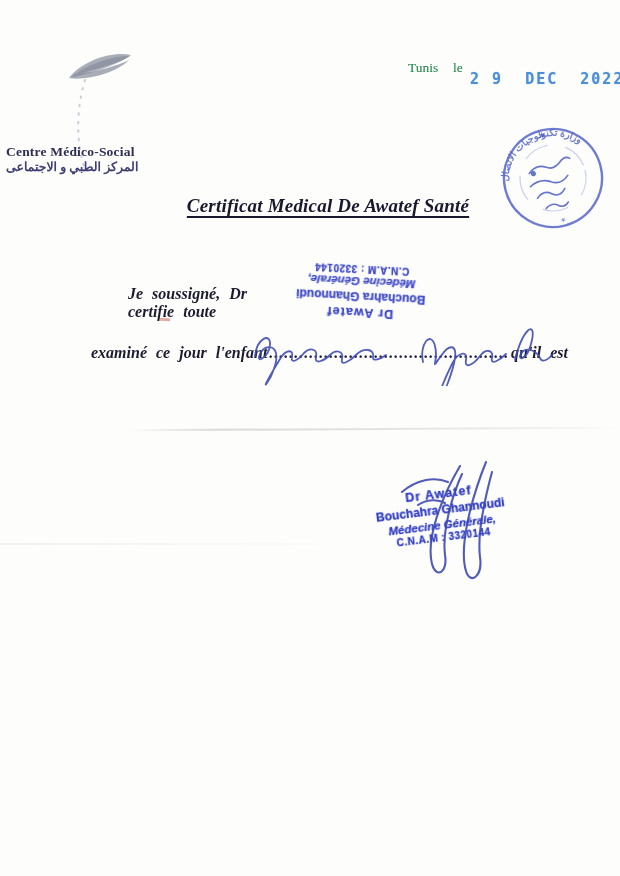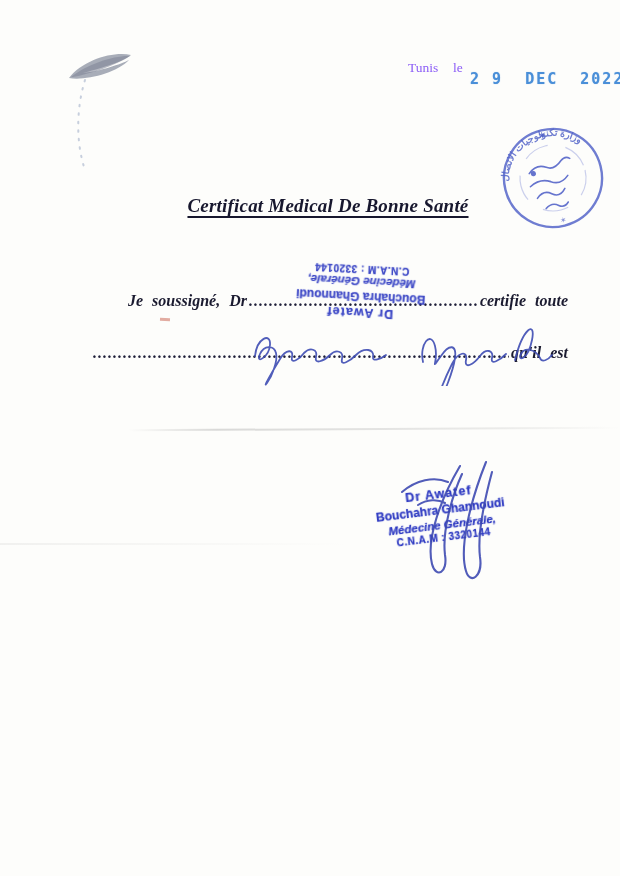--- a/index.html
+++ b/index.html
@@ -6,40 +6,40 @@
   .page{
     position:relative; width:620px; height:876px; margin:0 auto;
     background:#fdfdfb; overflow:hidden;
     font-family:"Liberation Serif", serif; color:#1c1c2e;
   }
   
   .org{position:absolute; left:6px; top:144px; line-height:1.15;}
   .org-fr{font-weight:bold; font-size:13.5px; color:#2d2d55; letter-spacing:.2px;}
   .org-ar{font-size:12.5px; color:#3f3f73; font-weight:bold;}
   .dateline{position:absolute; left:408px; top:58px; width:200px;}
-  .place{font-size:13.5px; color:#8b5cf6; word-spacing:4px;}
+  .place{font-size:13.5px; color:#15803d; word-spacing:4px;}
   .date-stamp{
     position:absolute; left:62px; top:12px;
     font-family:"DejaVu Sans Mono", monospace; font-weight:bold;
     font-size:15px; color:#4a8fd8; letter-spacing:2px; white-space:pre;
     text-shadow:0 0 1px rgba(74,143,216,.55);
   }
   
   .title{
     position:absolute; left:168px; top:195px; width:320px; text-align:center;
     font-size:19px; font-weight:bold; font-style:italic; color:#17172e;
     text-decoration:underline; text-underline-offset:4px; text-decoration-thickness:2px;
     letter-spacing:.2px;
   }
   
   .bodyline{
     position:absolute; left:91px; right:52px;
     font-size:16px; font-weight:bold; font-style:italic; color:#1b1b30;
   }
-  .l1{top:292px; display:flex; align-items:flex-start; padding-left:37px;}
+  .l1{top:285px; display:flex; align-items:flex-start; padding-left:37px;flex-direction:column;}
   .l2{top:344px; display:flex; align-items:baseline;}
   .l3{top:391px; text-align:justify; text-align-last:justify; word-spacing:5px;}
   .l4{top:441px;}
   .seg{white-space:nowrap; word-spacing:5px;}
   .dots{
     flex:1 1 0; overflow:hidden; white-space:nowrap; margin:0 2px;
     font-weight:bold; letter-spacing:1px; color:#20203a;
   }
   
   .stamp{
@@ -76,20 +76,24 @@
 <body>
 
 <div class="page">
 
   <svg class="feather" width="95" height="135" viewBox="0 0 95 135">
     <path d="M14,30 C28,12 58,3 76,7 C66,15 42,21 28,25 C46,23 66,16 74,12 C62,25 30,33 14,30 Z" fill="#9298a8" opacity=".8"></path>
     <path d="M16,29 C32,16 60,7 75,8 C60,18 34,26 18,29 Z" fill="#7d8496" opacity=".55"></path>
     <path d="M30,32 C22,58 20,92 30,122" fill="none" stroke="#b9c3d6" stroke-width="2" stroke-dasharray="1.5 7" stroke-linecap="round" opacity=".8"></path>
   </svg>
 
+  <div class="org">
+    <div class="org-fr">Centre Médico-Social</div>
+    <div class="org-ar" dir="rtl">المركز الطبي و الاجتماعى</div>
+  </div>
 
   <div class="dateline">
     <span class="place" style="white-space:pre;">Tunis  le</span>
     <span class="date-stamp">2 9  DEC  2022</span>
   </div>
 
   <svg class="roundstamp" width="108" height="108" viewBox="0 0 108 108">
     <defs>
       <path id="arcTop" d="M 8,58 A 46,46 0 0 1 100,58" fill="none"></path>
     </defs>
@@ -102,28 +106,29 @@
     <g stroke="#4456c4" stroke-width="1.6" fill="none" stroke-linecap="round" opacity=".9">
       <path d="M32,44 q9,-8 18,-2 q7,5 16,-3 q5,-4 9,0"></path>
       <path d="M30,57 q11,-6 21,0 q9,6 18,-2"></path>
       <path d="M34,70 q8,-7 15,-1 q7,6 14,-2"></path>
       <path d="M40,82 q7,-5 13,0 q5,4 10,-1"></path>
       <circle cx="36" cy="45" r="2.6" fill="#4456c4" stroke="none"></circle>
     </g>
     <text x="54" y="100" text-anchor="middle" font-size="8" fill="#4456c4" opacity=".7">✶</text>
   </svg>
 
-  <div class="title">Certificat Medical De Bonne Santé</div>
+  <div class="title">Certificat Medical De Awatef Santé</div>
 
   <div class="bodyline l1">
     <span class="seg">Je soussigné, Dr</span>
     <span class="dots">......................................................................................</span>
     <span class="seg">certifie toute</span>
   </div>
   <div class="bodyline l2">
+    <span class="seg">examiné ce jour l'enfant</span>
     <span class="dots">..........................................................................................</span>
     <span class="seg">qu'il est</span>
   </div>
 
   <div class="stamp stamp-inverted">
     <div class="s1">Dr Awatef</div>
     <div class="s2">Bouchahra Ghannoudi</div>
     <div class="s3">Médecine Générale,</div>
     <div class="s4">C.N.A.M : 3320144</div>
   </div>

